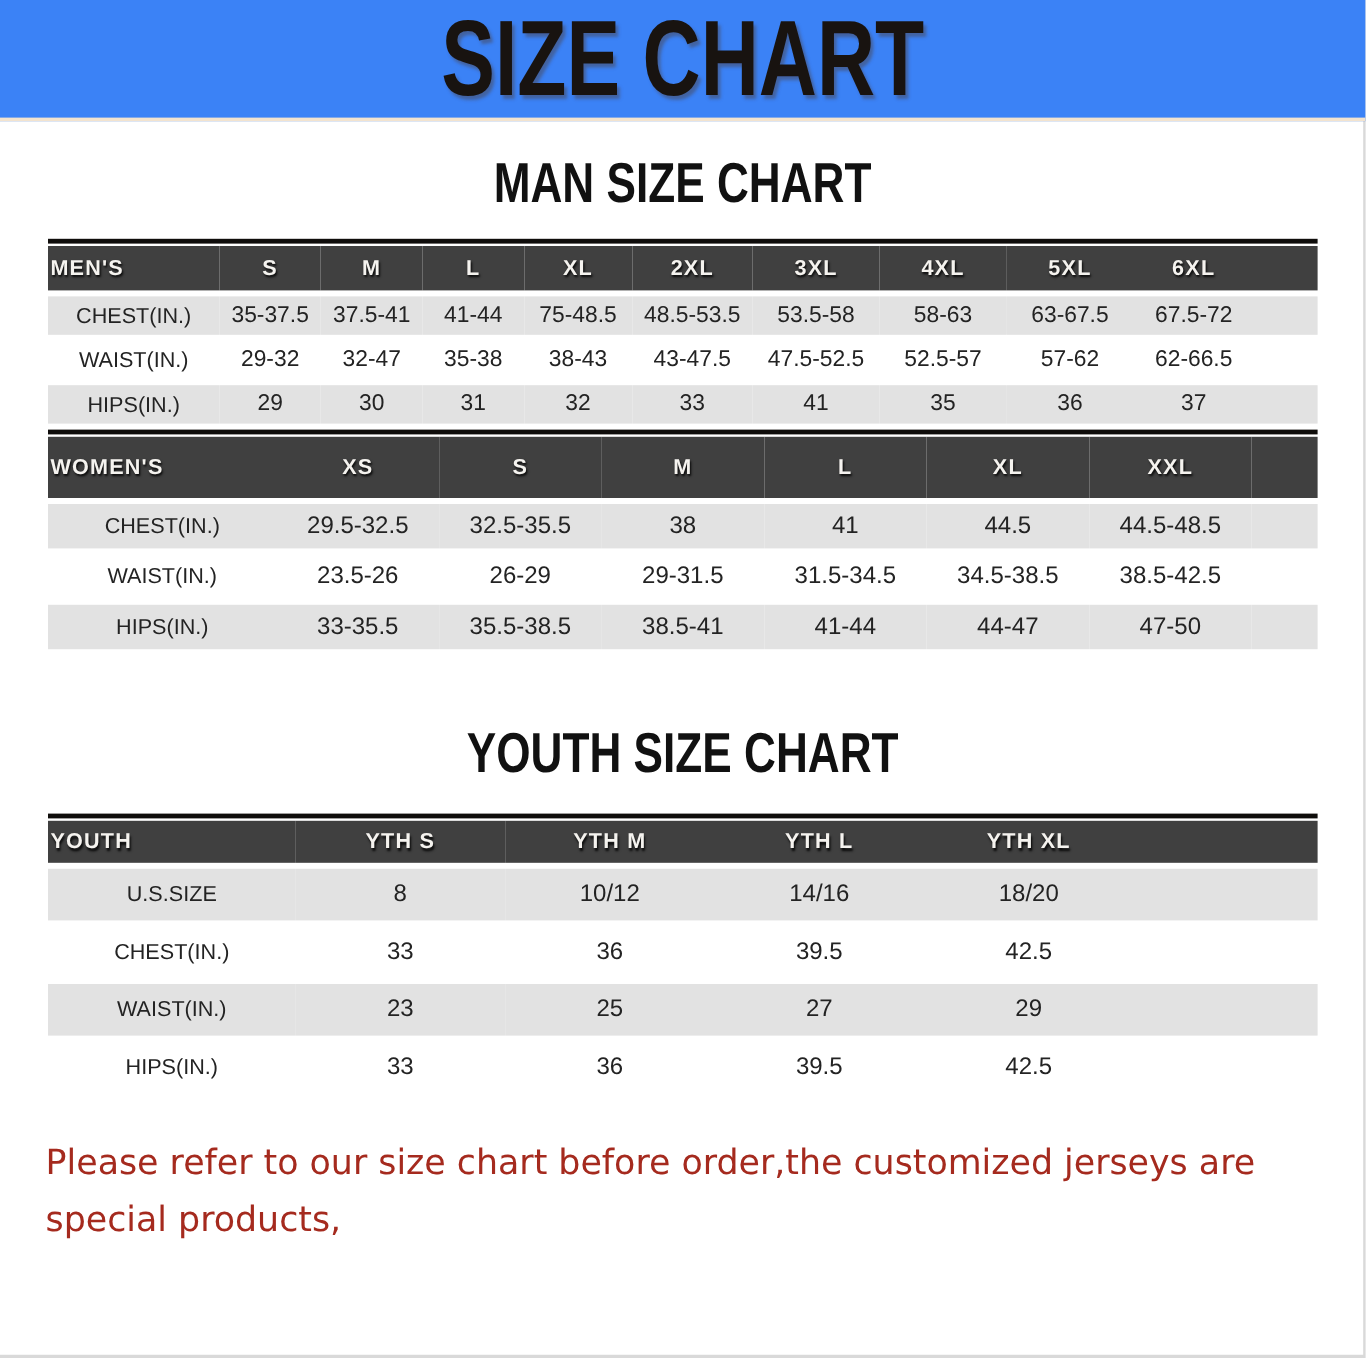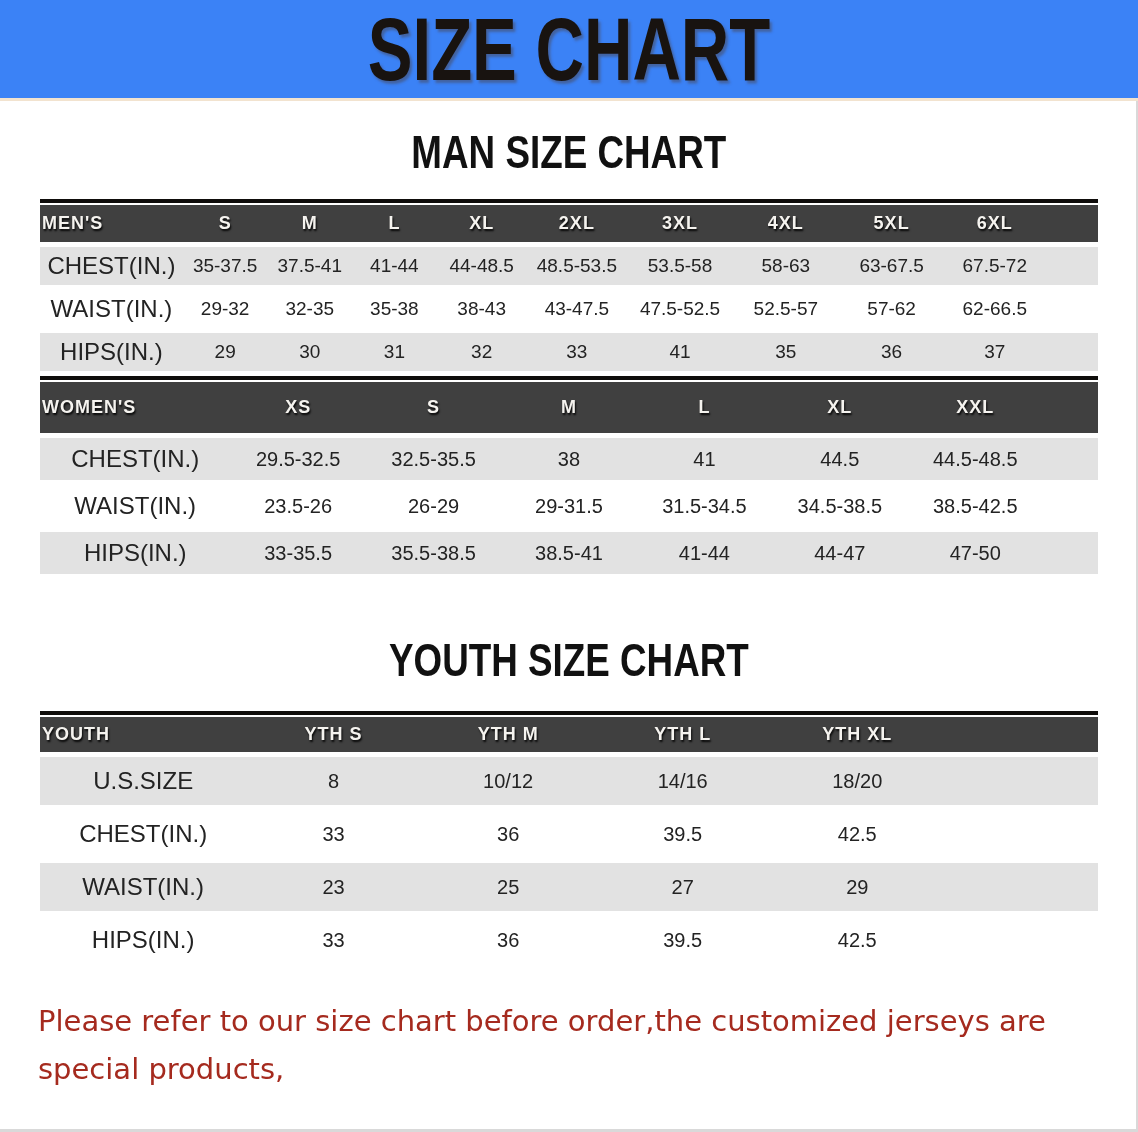--- a/index.html
+++ b/index.html
@@ -71,21 +71,21 @@
     text-shadow: 1px 2px 2px rgba(0,0,0,0.9);
   }
   .size-table th.corner {
     text-align: left;
     padding-left: 18px;
     font-size: 29px;
     font-weight: 800;
     letter-spacing: 1px;
   }
   .size-table tbody tr:nth-child(odd) td { background: #e2e2e2; }
-  .size-table tbody td.row-label { font-size: 24px; }
+  .size-table tbody td.row-label { font-size: 18px; }
 
   
   .men   tr.hdr th { padding: 8px 2px; }
   .men   tbody td  { padding: 5px 2px;  font-size: 19px; }
   .women tr.hdr th { padding: 15px 2px; }
   .women tbody td  { padding: 7px 2px; }
   .youth tr.hdr th { padding: 7px 2px; }
   .youth tbody td  { padding: 10px 2px; }
 
   
@@ -136,32 +136,32 @@
             <th>6XL</th>
             <th></th>
           </tr>
         </thead>
         <tbody>
           <tr>
             <td class="row-label">CHEST(IN.)</td>
             <td>35-37.5</td>
             <td>37.5-41</td>
             <td>41-44</td>
-            <td>44-48.5</td>
+            <td>75-48.5</td>
             <td>48.5-53.5</td>
             <td>53.5-58</td>
             <td>58-63</td>
             <td>63-67.5</td>
             <td>67.5-72</td>
             <td></td>
           </tr>
           <tr>
             <td class="row-label">WAIST(IN.)</td>
             <td>29-32</td>
-            <td>32-35</td>
+            <td>32-47</td>
             <td>35-38</td>
             <td>38-43</td>
             <td>43-47.5</td>
             <td>47.5-52.5</td>
             <td>52.5-57</td>
             <td>57-62</td>
             <td>62-66.5</td>
             <td></td>
           </tr>
           <tr>

